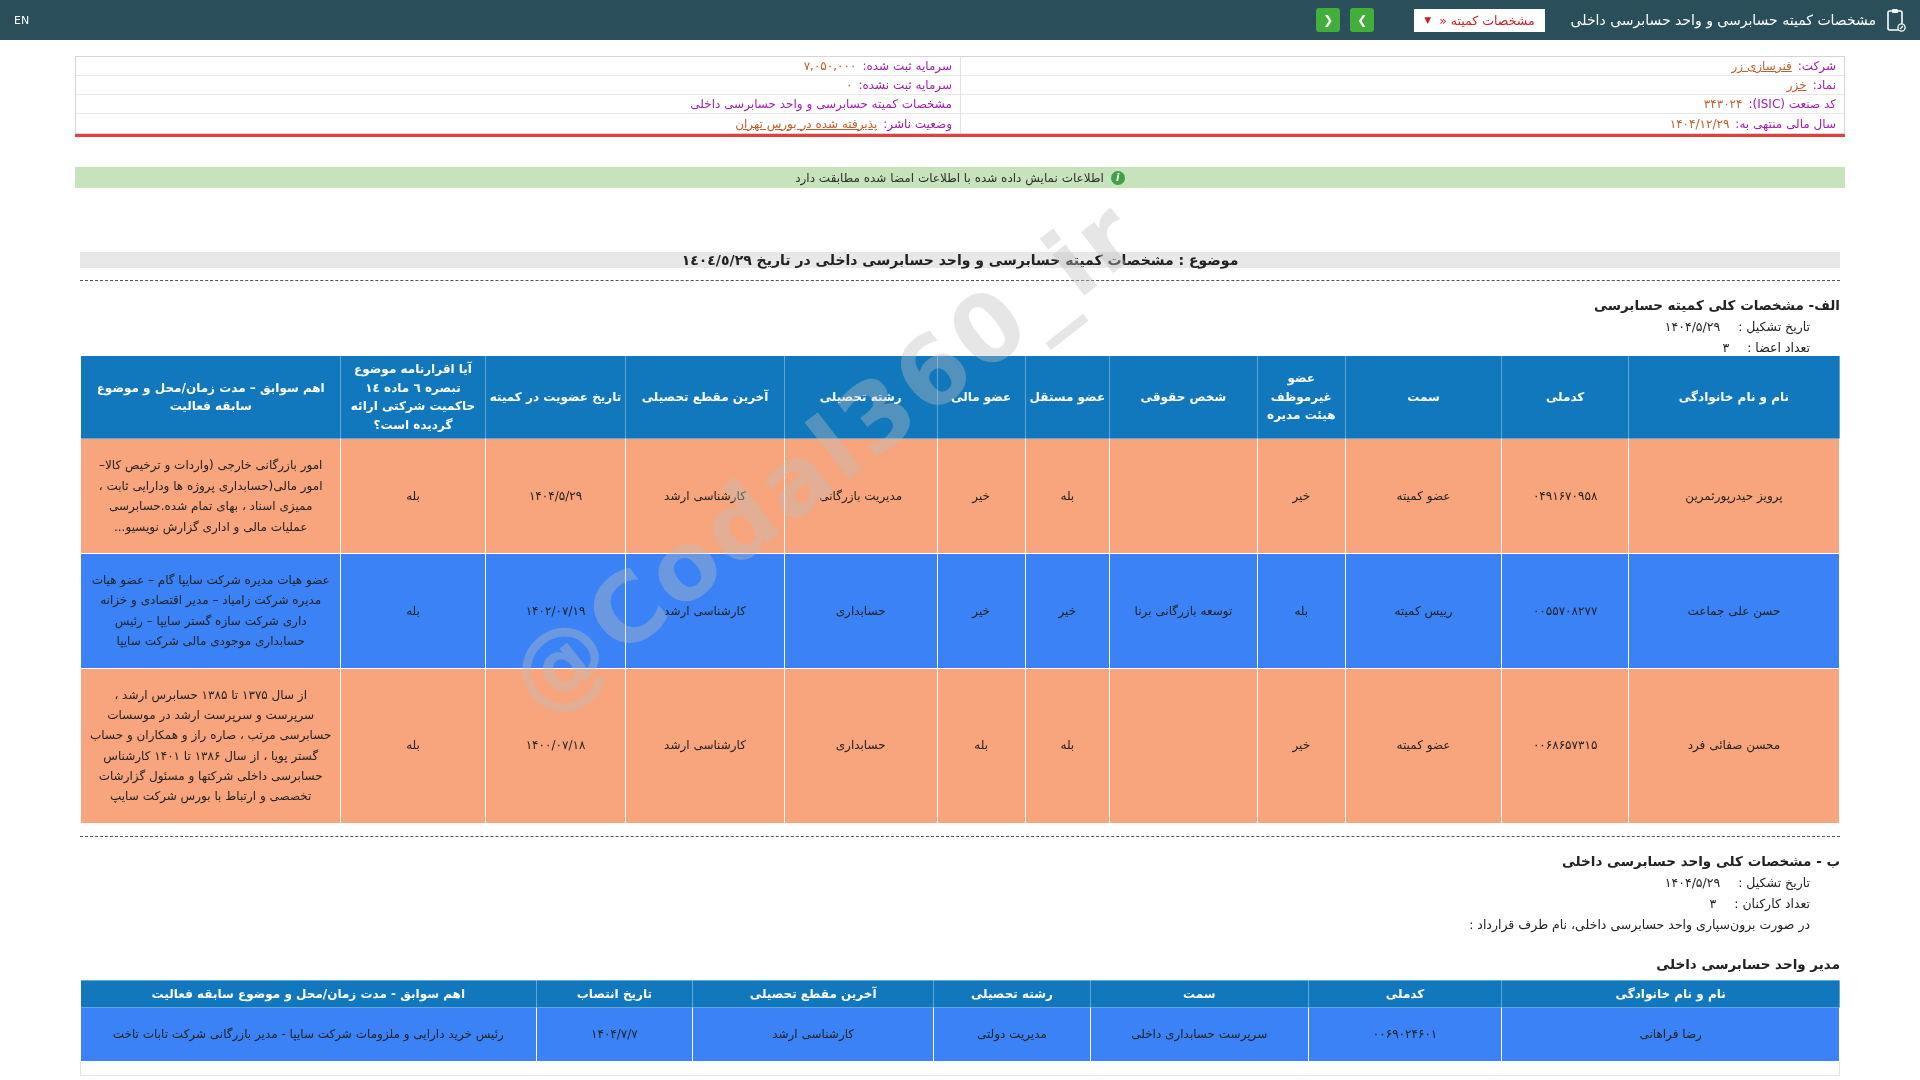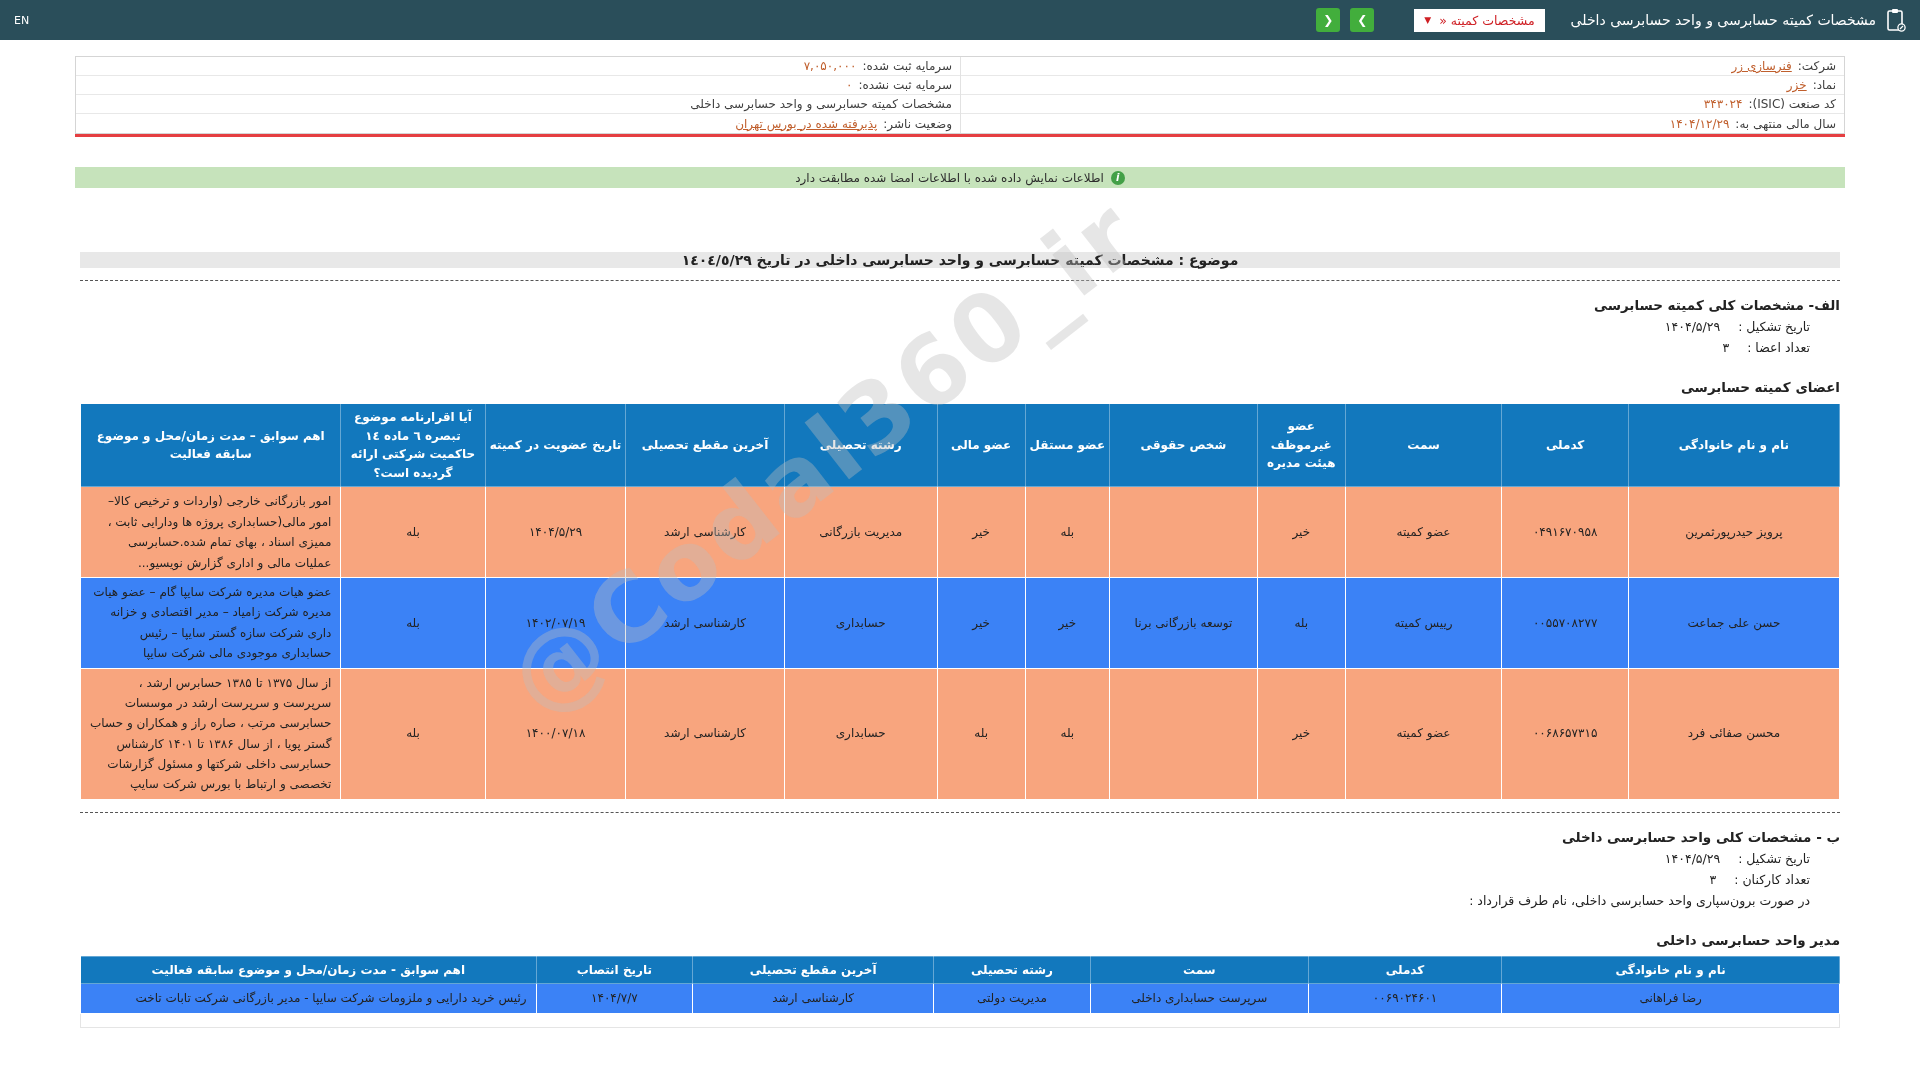--- a/index.html
+++ b/index.html
@@ -21,21 +21,21 @@
   .nav-btn:first-of-type { margin-right:30px; }
   .tb-left { color:#fff; font-size:11px; cursor:pointer; }
 
   
   .info-wrap { margin:16px 75px 0; border:1px solid #d5d5d5; display:flex; font-size:12px; }
   .info-col { width:50%; }
   .info-col.rightcol { border-inline-end:1px solid #e2e2e2; }
   .info-row { height:19px; display:flex; align-items:center; gap:6px; padding:0 8px;
     border-bottom:1px solid #e8e8e8; }
   .info-row:last-child { border-bottom:none; }
-  .info-row .lbl { color:#404040; }
+  .info-row .lbl { color:#a21caf; }
   .info-row .val { color:#c05f2d; text-decoration:none; }
   .info-row .val.u { text-decoration:underline; cursor:pointer; }
   .red-line { height:3px; background:#e53e41; margin:0 75px; }
 
   
   .notice { margin:30px 75px 0; background:#c6e3bb; height:21px; display:flex;
     align-items:center; justify-content:center; gap:7px; font-size:12px; color:#2e2e2e; }
   .info-icon { width:14px; height:14px; border-radius:50%; background:#43a047; color:#fff;
     font-size:10px; font-weight:bold; display:flex; align-items:center; justify-content:center;
     font-style:italic; }
@@ -56,21 +56,21 @@
 
   
   table { width:100%; border-collapse:collapse; table-layout:fixed; font-size:12px; }
   th { background:#1278bd; color:#fff; font-weight:bold; text-align:center;
     vertical-align:middle; padding:4px 3px; border:1px solid rgba(255,255,255,.35);
     line-height:1.55; }
   td { text-align:center; vertical-align:middle; padding:4px 5px;
     border:1px solid #fff; line-height:1.7; }
   tr.salmon td { background:#f8a57e; }
   tr.grayrow td { background:#3b82f6; }
-  td.exp { text-align:right; padding:4px 9px; }
+  td.exp { padding:16px 9px; }
   .committee thead th { height:66px; }
   .committee tr.r0 { height:88px; }
   .committee tr.r1 { height:82px; }
   .committee tr.r2 { height:124px; }
   .unit thead th { height:26px; }
   .unit tr.r0 { height:24px; }
   .unit td.empty { background:#fff; border:1px solid #e5e5e5; height:14px; padding:0; }
 </style>
 </head>
 <body>
@@ -157,21 +157,20 @@
   <div class="sec-title">الف- مشخصات کلی کمیته حسابرسی</div>
   <div class="detail-line">
     <span>تاریخ تشکیل :</span>
     <span class="dl-val">۱۴۰۴/۵/۲۹</span>
   </div>
   <div class="detail-line">
     <span>تعداد اعضا :</span>
     <span class="dl-val">۳</span>
   </div>
 
-  <div class="tbl-title">اعضای کمیته حسابرسی</div>
 
   <table class="committee">
     <colgroup>
       <col style="width:12%">
         <col style="width:7.2%">
         <col style="width:8.9%">
         <col style="width:5%">
       <col style="width:8.4%">
         <col style="width:4.8%">
         <col style="width:5%">

